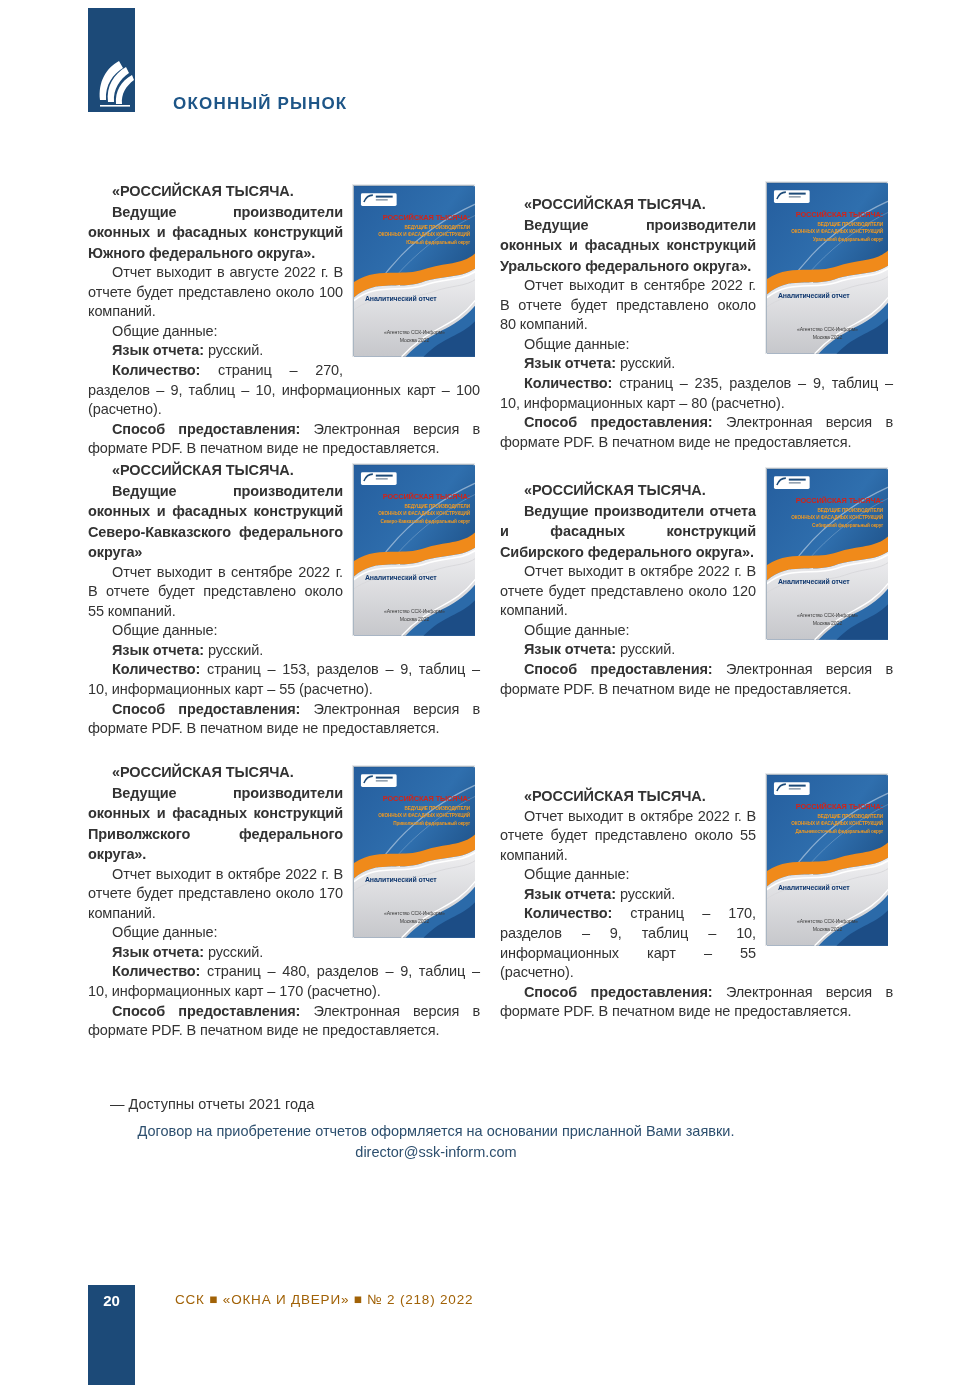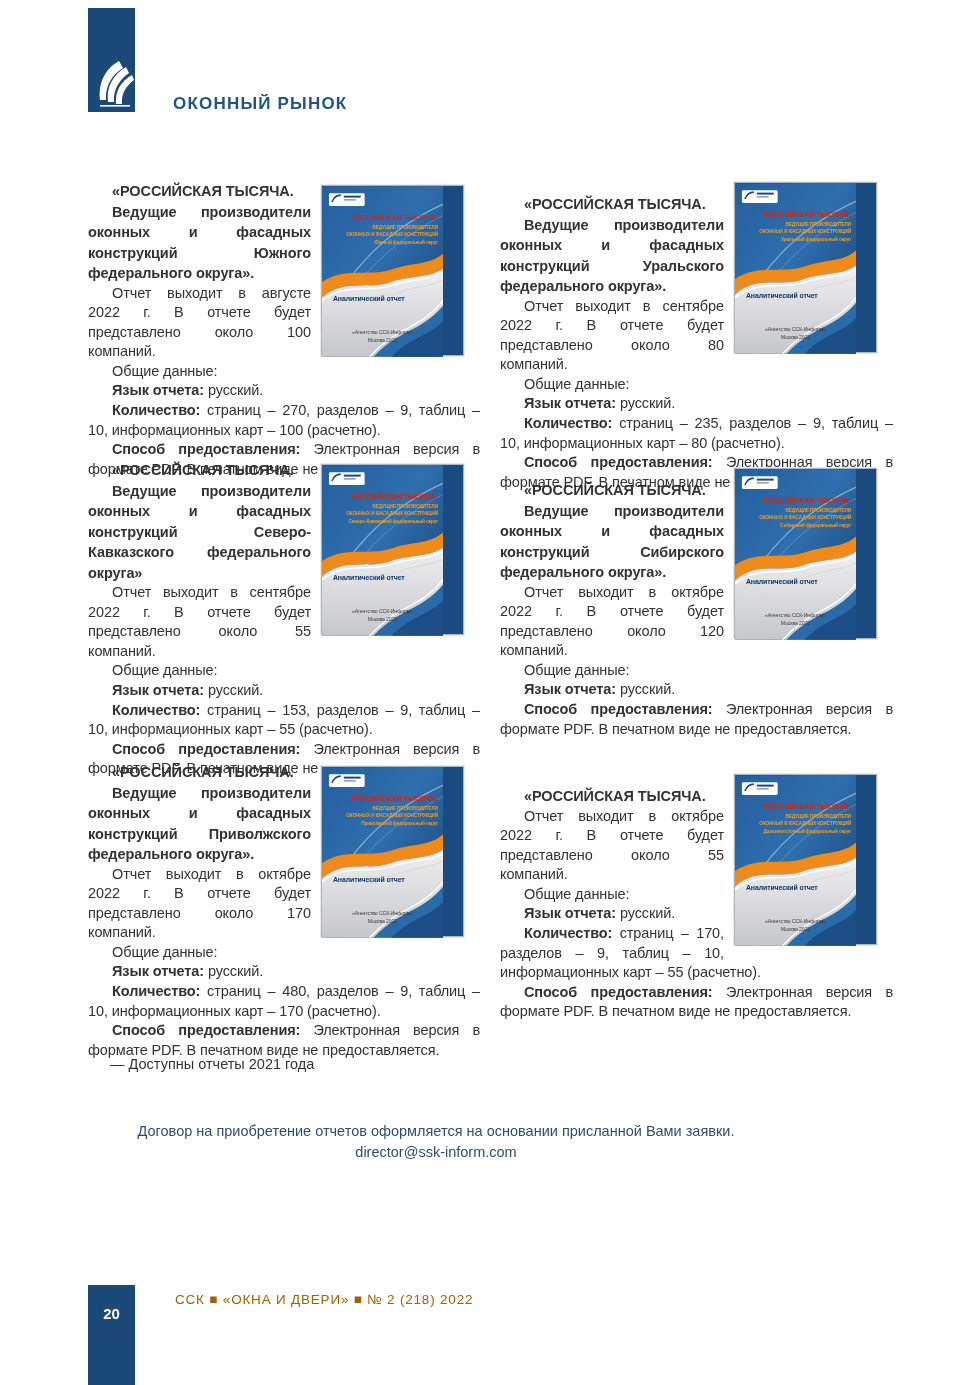--- a/index.html
+++ b/index.html
@@ -30,45 +30,45 @@
   .report { font-size:14.5px; line-height:19.6px; letter-spacing:-0.1px; }
   .report::after { content:""; display:block; clear:both; }
   .report p { text-align:justify; text-indent:24px; }
   .report .t1, .report .t2 { font-weight:bold; line-height:20.5px; }
   .pad1 { padding-top:13px; }
   .pad2 { padding-top:20px; }
   .pad3 { padding-top:24px; }
 
   
   .cover {
-    float:right; width:143px; height:171px; margin:4px 16px 6px 10px;
+    float:right; width:121px; height:171px; margin:4px 6px 6px 10px;
     border:1px solid #aab6c2; background:#1a4a80; position:relative;
     box-shadow:0 0 0 1px #e8eaec;
   }
   .col-right .cover { margin-top:-12px; }
   .cover svg { display:block; }
   .cover text { font-family:"Liberation Sans", sans-serif; }
 
   
   .availability-note {
-    position:absolute; left:110px; top:1056px;
+    position:absolute; left:110px; top:1096px;
     font-size:14.5px; color:#333333;
   }
   .contact {
     position:absolute; left:0; top:1121px; width:872px;
     text-align:center; font-size:14.5px; line-height:21px; color:#2d4f6e;
   }
   .contact .bold { font-weight:bold; }
 
   
   .footer-rect {
     position:absolute; left:88px; top:1285px; width:47px; height:100px;
     background:#1c4a78; text-align:center;
   }
-  .page-number { color:#ffffff; font-weight:bold; font-size:15px; padding-top:20px; display:block; }
+  .page-number { color:#ffffff; font-weight:bold; font-size:15px; padding-top:7px; display:block; }
   .footer-info {
     position:absolute; left:175px; top:1292px;
     font-size:13.5px; letter-spacing:0.8px; color:#a16207;
   }
 </style>
 </head>
 <body>
 
 <div class="page">
 
@@ -261,21 +261,21 @@
           <text x="117" y="34" text-anchor="end" font-size="7.4" font-weight="bold" fill="#d42316">РОССИЙСКАЯ ТЫСЯЧА:</text>
           <text x="117" y="43" text-anchor="end" font-size="4.7" font-weight="bold" fill="#f49a1f">ВЕДУЩИЕ ПРОИЗВОДИТЕЛИ</text>
           <text x="117" y="50.5" text-anchor="end" font-size="4.7" font-weight="bold" fill="#f49a1f">ОКОННЫХ И ФАСАДНЫХ КОНСТРУКЦИЙ</text>
           <text x="117" y="58" text-anchor="end" font-size="4.7" font-weight="bold" fill="#f49a1f">Сибирский федеральный округ</text>
           <text x="11" y="116" font-size="7" font-weight="bold" fill="#10386f">Аналитический отчет</text>
           <text x="61" y="149" text-anchor="middle" font-size="5.2" fill="#3c3c3c">«Агентство ССК-Информ»</text>
           <text x="61" y="157" text-anchor="middle" font-size="5.2" fill="#3c3c3c">Москва 2022</text>
         </svg>
       </div>
       <p class="t1">«РОССИЙСКАЯ ТЫСЯЧА.</p>
-      <p class="t2">Ведущие производители оконных и фасадных конструкций Сибирского федерального округа».</p>
+      <p class="t2">Ведущие производители отчета и фасадных конструкций Сибирского федерального округа».</p>
       <p>Отчет выходит в октябре 2022 г. В отчете будет представлено около 120 компаний.</p>
       <p>Общие данные:</p>
       <p><b>Язык отчета:</b> <span>русский.</span></p>
       <p><b>Способ предоставления:</b> <span>Электронная версия в формате PDF. В печатном виде не предоставляется.</span></p>
     </article>
 
     <article class="report col-left">
       <div class="cover">
         <svg width="121" height="171" viewBox="0 0 122 172">
           <defs>

